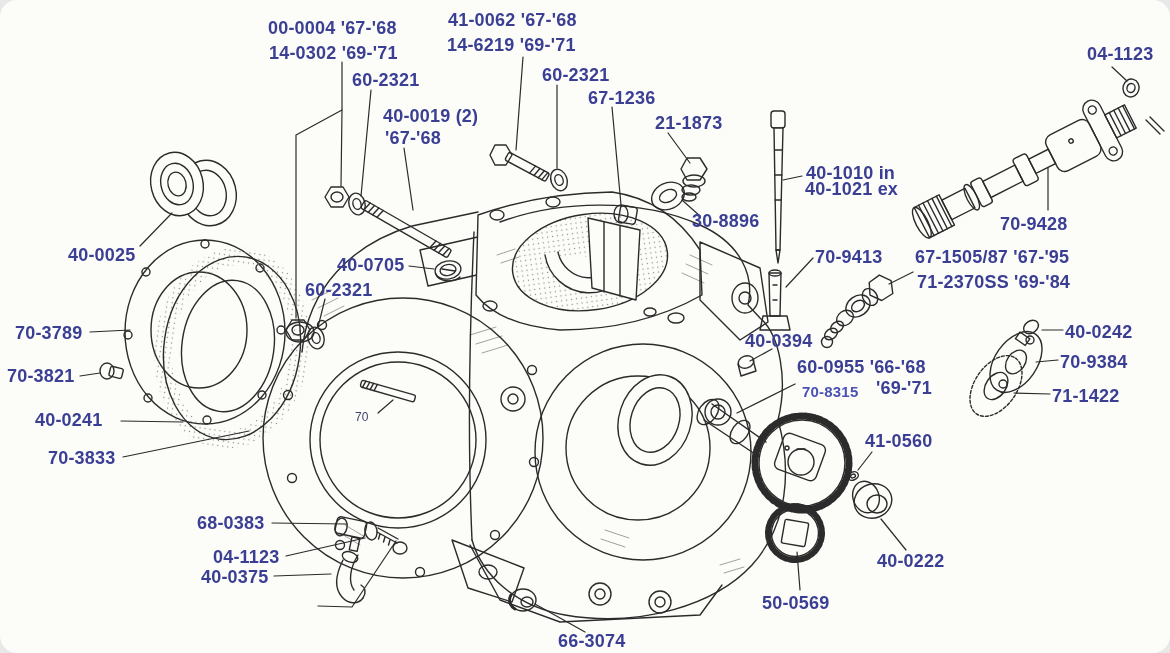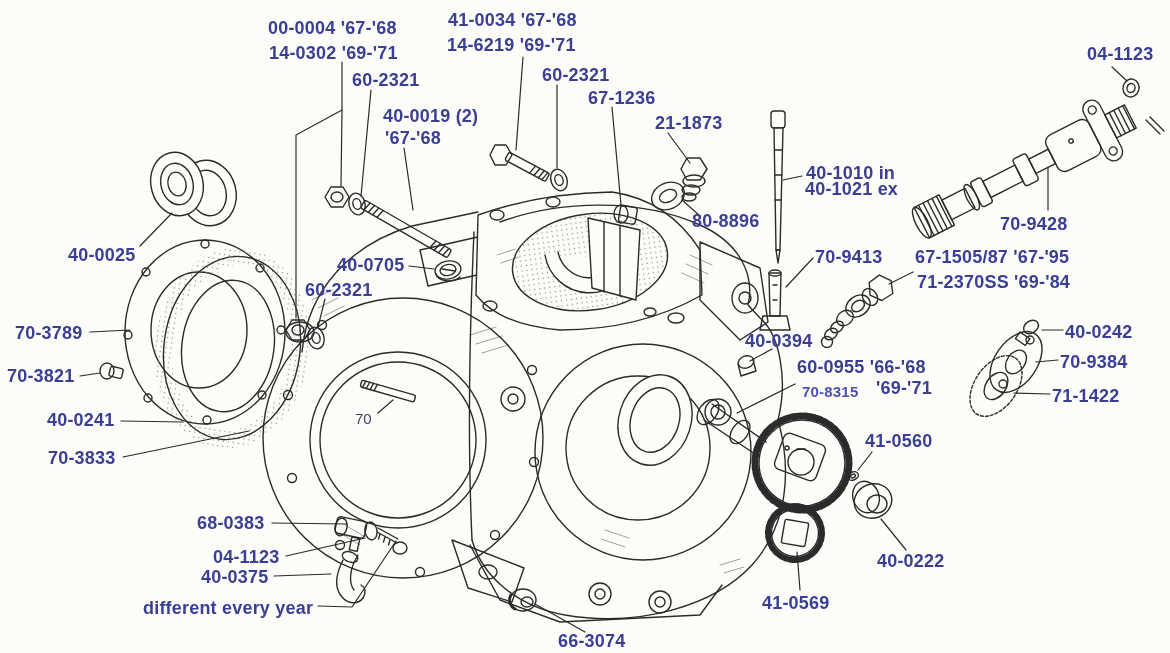--- a/index.html
+++ b/index.html
@@ -2,29 +2,29 @@
 <html style="--label: #3b3f94; --label_light: #4a51b2; --note: #3f4468; --ink: #2b2b2b; --background: #fcfcf9; --leader: #3a3a3a;"><head>
 <meta charset="utf-8">
 <style>
   :root{
     --label:#3b3f94; --label_light:#4a51b2; --note:#3f4468;
     --ink:#2b2b2b; --background:#fcfcf9; --leader:#3a3a3a;
   }
   html,body{margin:0;padding:0;background:#e8e8e8;}
   .stage{
     position:relative;width:1170px;height:653px;background:var(--background);
-    overflow:hidden;font-family:"Liberation Sans",sans-serif;color:var(--ink);
+    overflow:hidden;font-family:"Liberation Sans",sans-serif;color:var(--ink);border-radius:17px;
   }
   .stage svg{position:absolute;left:0;top:0;}
   .lbl{
     position:absolute;color:var(--label);font-weight:bold;font-size:18px;
     line-height:1;white-space:nowrap;letter-spacing:.2px;
   }
   .lbl.sm{font-size:15px;color:var(--label_light);}
-  .lbl.xs{font-size:15px;font-weight:normal;color:var(--note);letter-spacing:0;}
+  .lbl.xs{font-size:12px;font-weight:normal;color:var(--note);letter-spacing:0;}
 </style>
 </head>
 <body>
 
 <div class="stage">
 
   <svg width="1170" height="653" viewBox="0 0 1170 653">
     <defs>
       <pattern id="stip" patternUnits="userSpaceOnUse" width="5" height="5">
         <circle cx="1.5" cy="1.5" r="0.7" fill="#8a8a84"></circle>
@@ -339,53 +339,52 @@
         <polyline points="123,457 249,431"></polyline>
         <polyline points="409,266 434,269"></polyline>
         <polyline points="325,299 318,327"></polyline>
         <polyline points="378,413 393,400"></polyline>
       </g>
     </g>
   </svg>
 
   <div class="lbl" style="left:268px;top:19px">00-0004 '67-'68</div>
   <div class="lbl" style="left:269px;top:44px">14-0302 '69-'71</div>
-  <div class="lbl" style="left:448px;top:11px">41-0034 '67-'68</div>
+  <div class="lbl" style="left:448px;top:11px">41-0062 '67-'68</div>
   <div class="lbl" style="left:447px;top:36px">14-6219 '69-'71</div>
   <div class="lbl" style="left:352px;top:71px">60-2321</div>
   <div class="lbl" style="left:542px;top:66px">60-2321</div>
   <div class="lbl" style="left:588px;top:89px">67-1236</div>
   <div class="lbl" style="left:383px;top:107px">40-0019 (2)</div>
   <div class="lbl" style="left:385px;top:129px">'67-'68</div>
   <div class="lbl" style="left:655px;top:114px">21-1873</div>
   <div class="lbl" style="left:1087px;top:45px">04-1123</div>
   <div class="lbl" style="left:806px;top:164px">40-1010 in</div>
   <div class="lbl" style="left:805px;top:180px">40-1021 ex</div>
-  <div class="lbl" style="left:692px;top:212px">80-8896</div>
+  <div class="lbl" style="left:692px;top:212px">30-8896</div>
   <div class="lbl" style="left:1000px;top:215px">70-9428</div>
   <div class="lbl" style="left:815px;top:248px">70-9413</div>
   <div class="lbl" style="left:915px;top:248px">67-1505/87 '67-'95</div>
   <div class="lbl" style="left:917px;top:273px">71-2370SS '69-'84</div>
   <div class="lbl" style="left:68px;top:246px">40-0025</div>
   <div class="lbl" style="left:15px;top:324px">70-3789</div>
   <div class="lbl" style="left:7px;top:367px">70-3821</div>
   <div class="lbl" style="left:1065px;top:323px">40-0242</div>
   <div class="lbl" style="left:1060px;top:353px">70-9384</div>
   <div class="lbl" style="left:745px;top:332px">40-0394</div>
   <div class="lbl" style="left:797px;top:358px">60-0955 '66-'68</div>
   <div class="lbl sm" style="left:802px;top:384px">70-8315</div>
   <div class="lbl" style="left:876px;top:379px">'69-'71</div>
   <div class="lbl" style="left:1052px;top:387px">71-1422</div>
-  <div class="lbl" style="left:47px;top:411px">40-0241</div>
+  <div class="lbl" style="left:35px;top:411px">40-0241</div>
   <div class="lbl" style="left:337px;top:256px">40-0705</div>
   <div class="lbl" style="left:305px;top:281px">60-2321</div>
   <div class="lbl" style="left:48px;top:449px">70-3833</div>
   <div class="lbl" style="left:865px;top:432px">41-0560</div>
   <div class="lbl" style="left:197px;top:514px">68-0383</div>
   <div class="lbl" style="left:213px;top:548px">04-1123</div>
   <div class="lbl" style="left:201px;top:568px">40-0375</div>
-  <div class="lbl" style="left:143px;top:599px">different every year</div>
   <div class="lbl" style="left:877px;top:552px">40-0222</div>
-  <div class="lbl" style="left:762px;top:594px">41-0569</div>
+  <div class="lbl" style="left:762px;top:594px">50-0569</div>
   <div class="lbl" style="left:558px;top:632px">66-3074</div>
   <div class="lbl xs" style="left:355px;top:411px">70</div>
 
 </div>
 
 </body></html>

